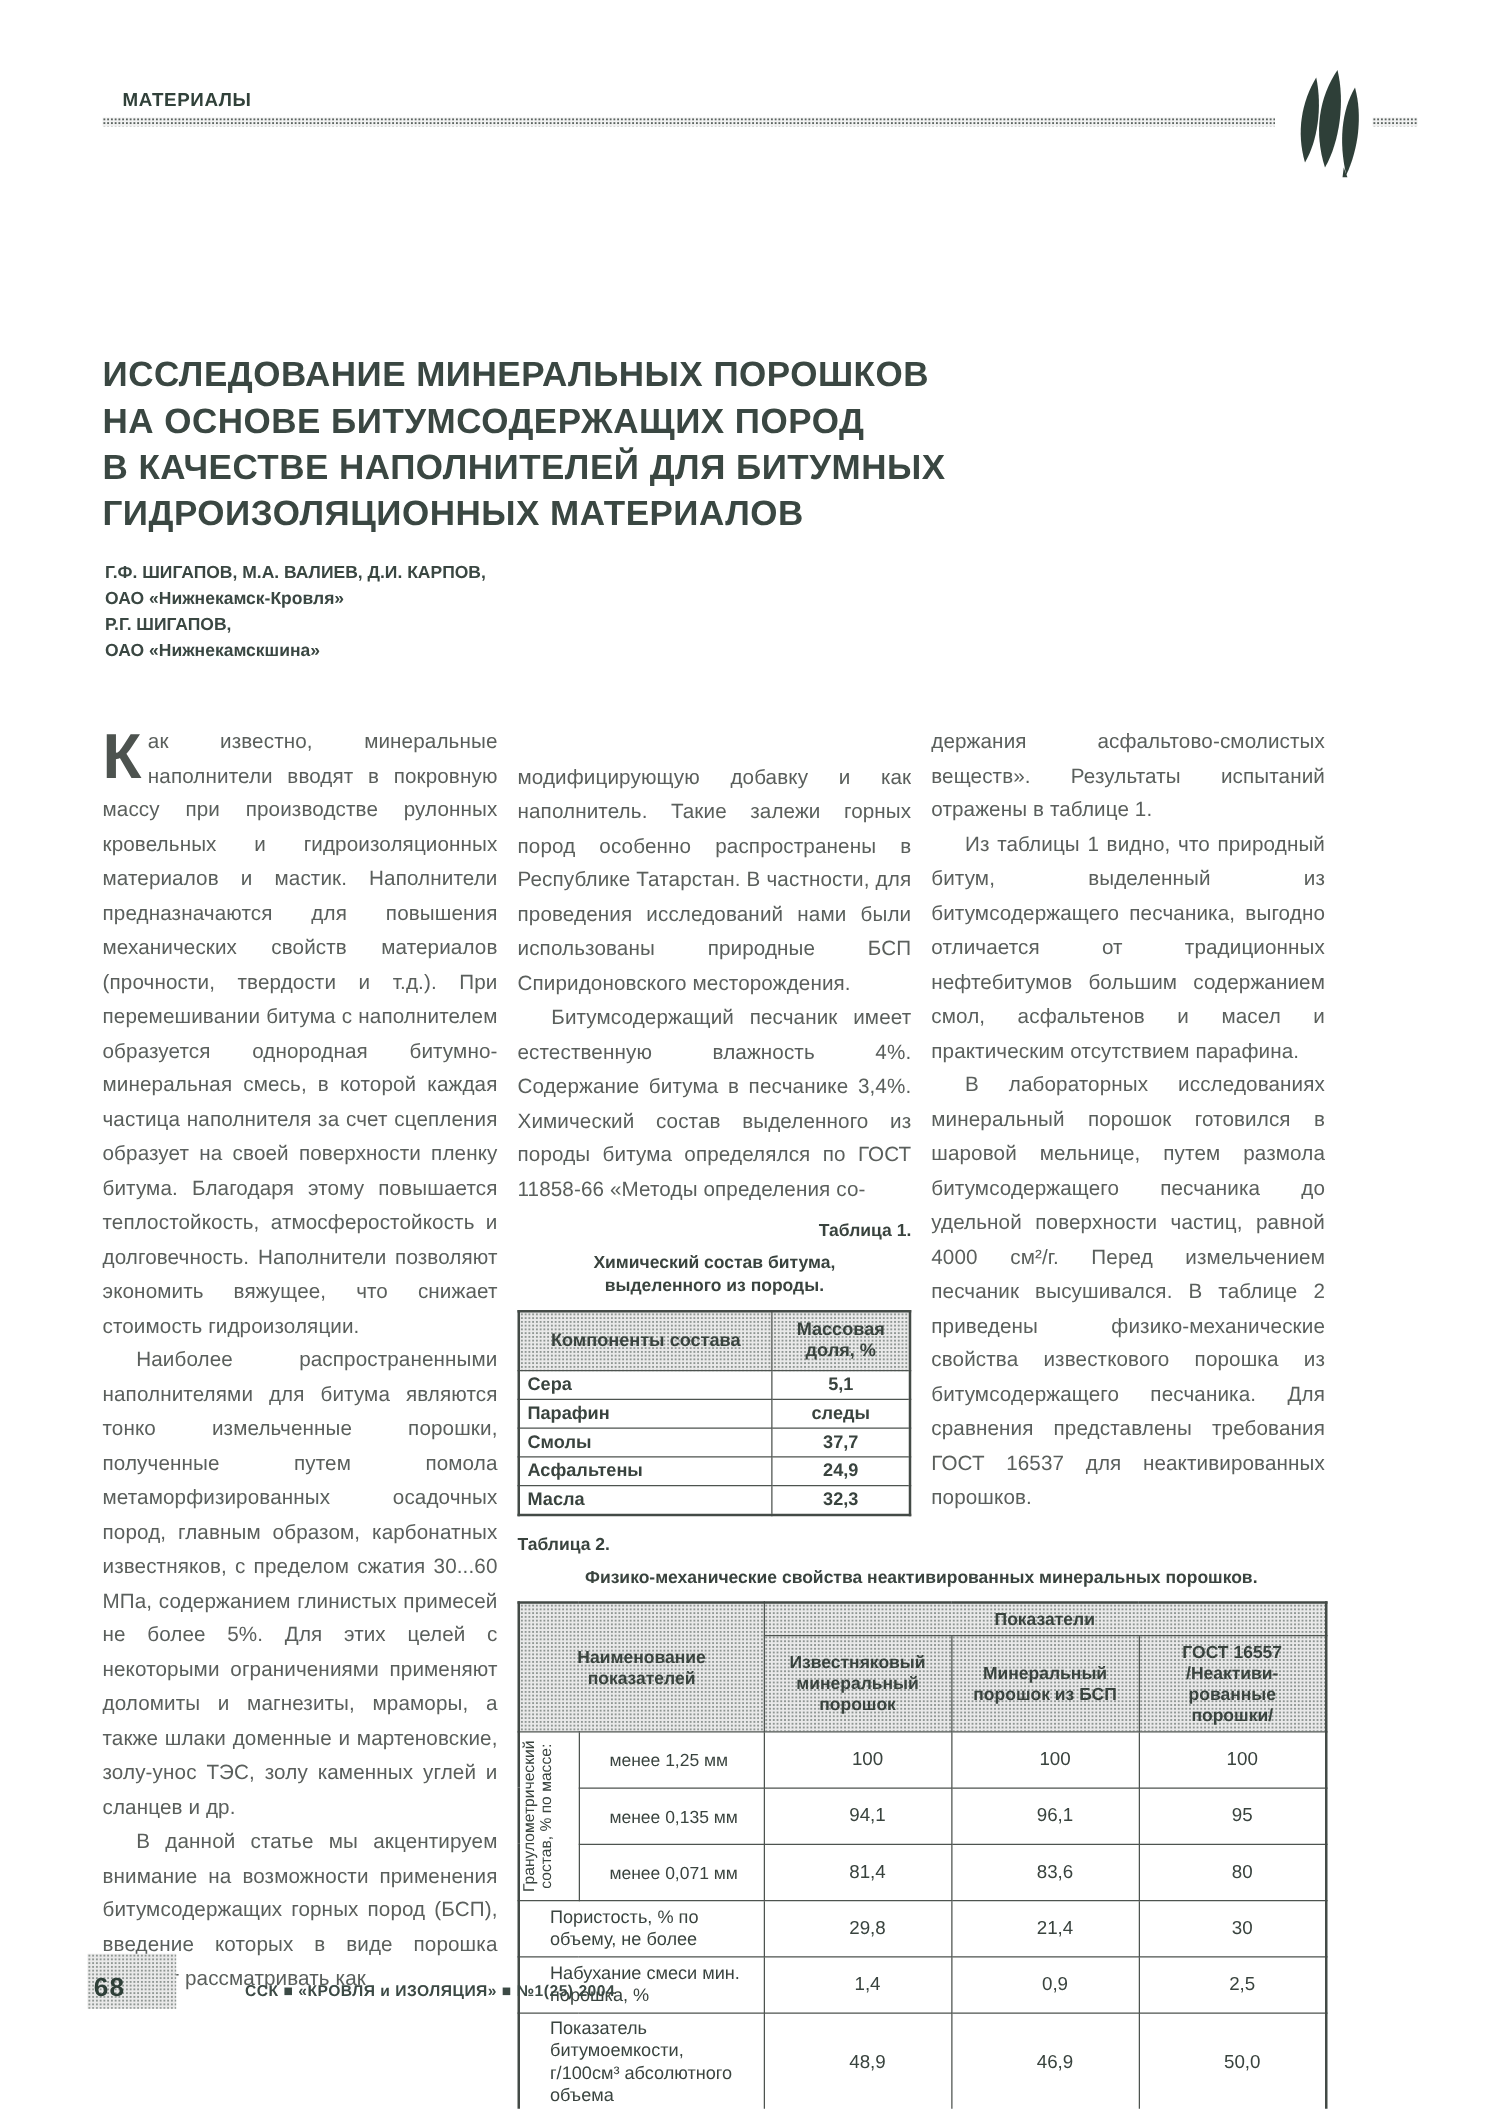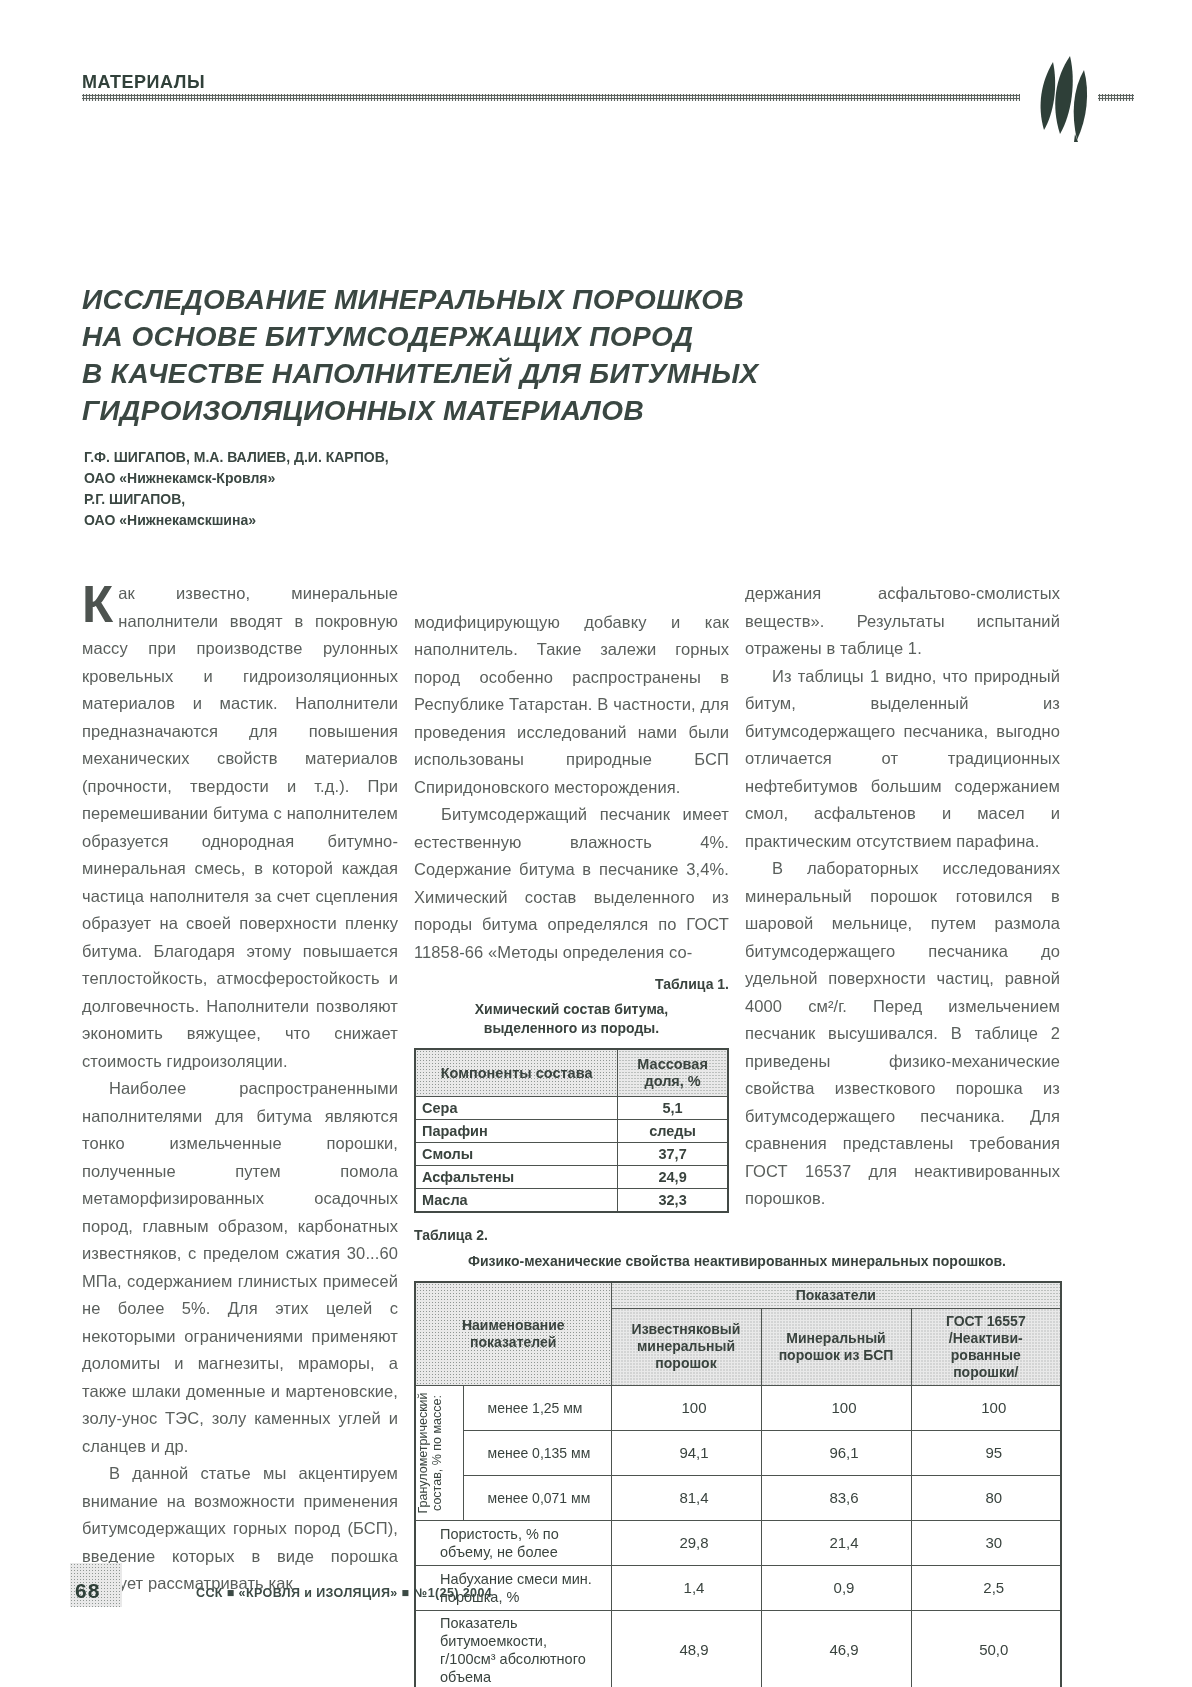--- a/index.html
+++ b/index.html
@@ -22,31 +22,31 @@
     background-color: #f2f2f2;
     background-image: radial-gradient(#5b635f 1px, transparent 1.1px);
     background-size: 3px 3px;
   }
 
   
   .header-bar { position: absolute; top: 72px; left: 82px; width: 1052px; height: 66px; }
   .header-rule-1 { position: absolute; left: 0; top: 22px; width: 938px; height: 7px; }
   .header-rule-2 { position: absolute; left: 1016px; top: 22px; width: 36px; height: 7px; }
   .section-label {
-    position: absolute; left: 0; top: 0;
-    font-size: 18px; font-weight: bold; letter-spacing: 0.5px;
+    position: absolute; left: 16px; top: 0;
+    font-size: 15px; font-weight: bold; letter-spacing: 0.5px;
     color: #31413a; z-index: 2;
   }
   .leaf-logo { position: absolute; left: 944px; top: -16px; width: 66px; height: 86px; }
 
   
   .article-title {
     position: absolute; top: 281px; left: 82px; width: 900px;
     font-size: 28px; font-weight: bold; line-height: 37px;
-    letter-spacing: 0.4px; color: #3a4742; white-space: pre-line; font-style: italic;
+    letter-spacing: 0.4px; color: #3a4742; white-space: pre-line;
   }
   .authors {
     position: absolute; top: 447px; left: 84px; width: 600px;
     font-size: 14px; font-weight: bold; line-height: 21px; color: #3a4742;
   }
 
   
   .content { position: absolute; top: 580px; left: 82px; width: 978px; display: flex; gap: 16px; }
   .col { width: 316px; flex: 0 0 316px; }
   .right-region { width: 646px; flex: 0 0 646px; display: flex; flex-direction: column; }
@@ -101,21 +101,21 @@
     position: absolute; left: 50%; top: 50%;
     width: 150px; height: 46px;
     transform: translate(-50%, -50%) rotate(-90deg);
     font-size: 12.5px; line-height: 14px; text-align: center; color: #39433e;
   }
   .table2 td.sub { font-size: 14px; }
   .table2 tr.r-tall td { height: 45px; padding-left: 24px; }
   .table2 tr.r-short td { height: 25px; }
 
   
-  .page-box { position: absolute; left: 70px; top: 1563px; width: 52px; height: 44px; }
+  .page-box { position: absolute; left: 70px; top: 1563px; width: 71px; height: 44px; }
   .page-number {
     position: absolute; left: 5px; bottom: 4px;
     font-size: 21px; font-weight: bold; color: #2e3f38; letter-spacing: 1px;
   }
   .journal-line {
     position: absolute; left: 196px; top: 1586px;
     font-size: 12.5px; font-weight: bold; letter-spacing: 0.4px; color: #3c4a45;
   }
 </style>
 </head>

